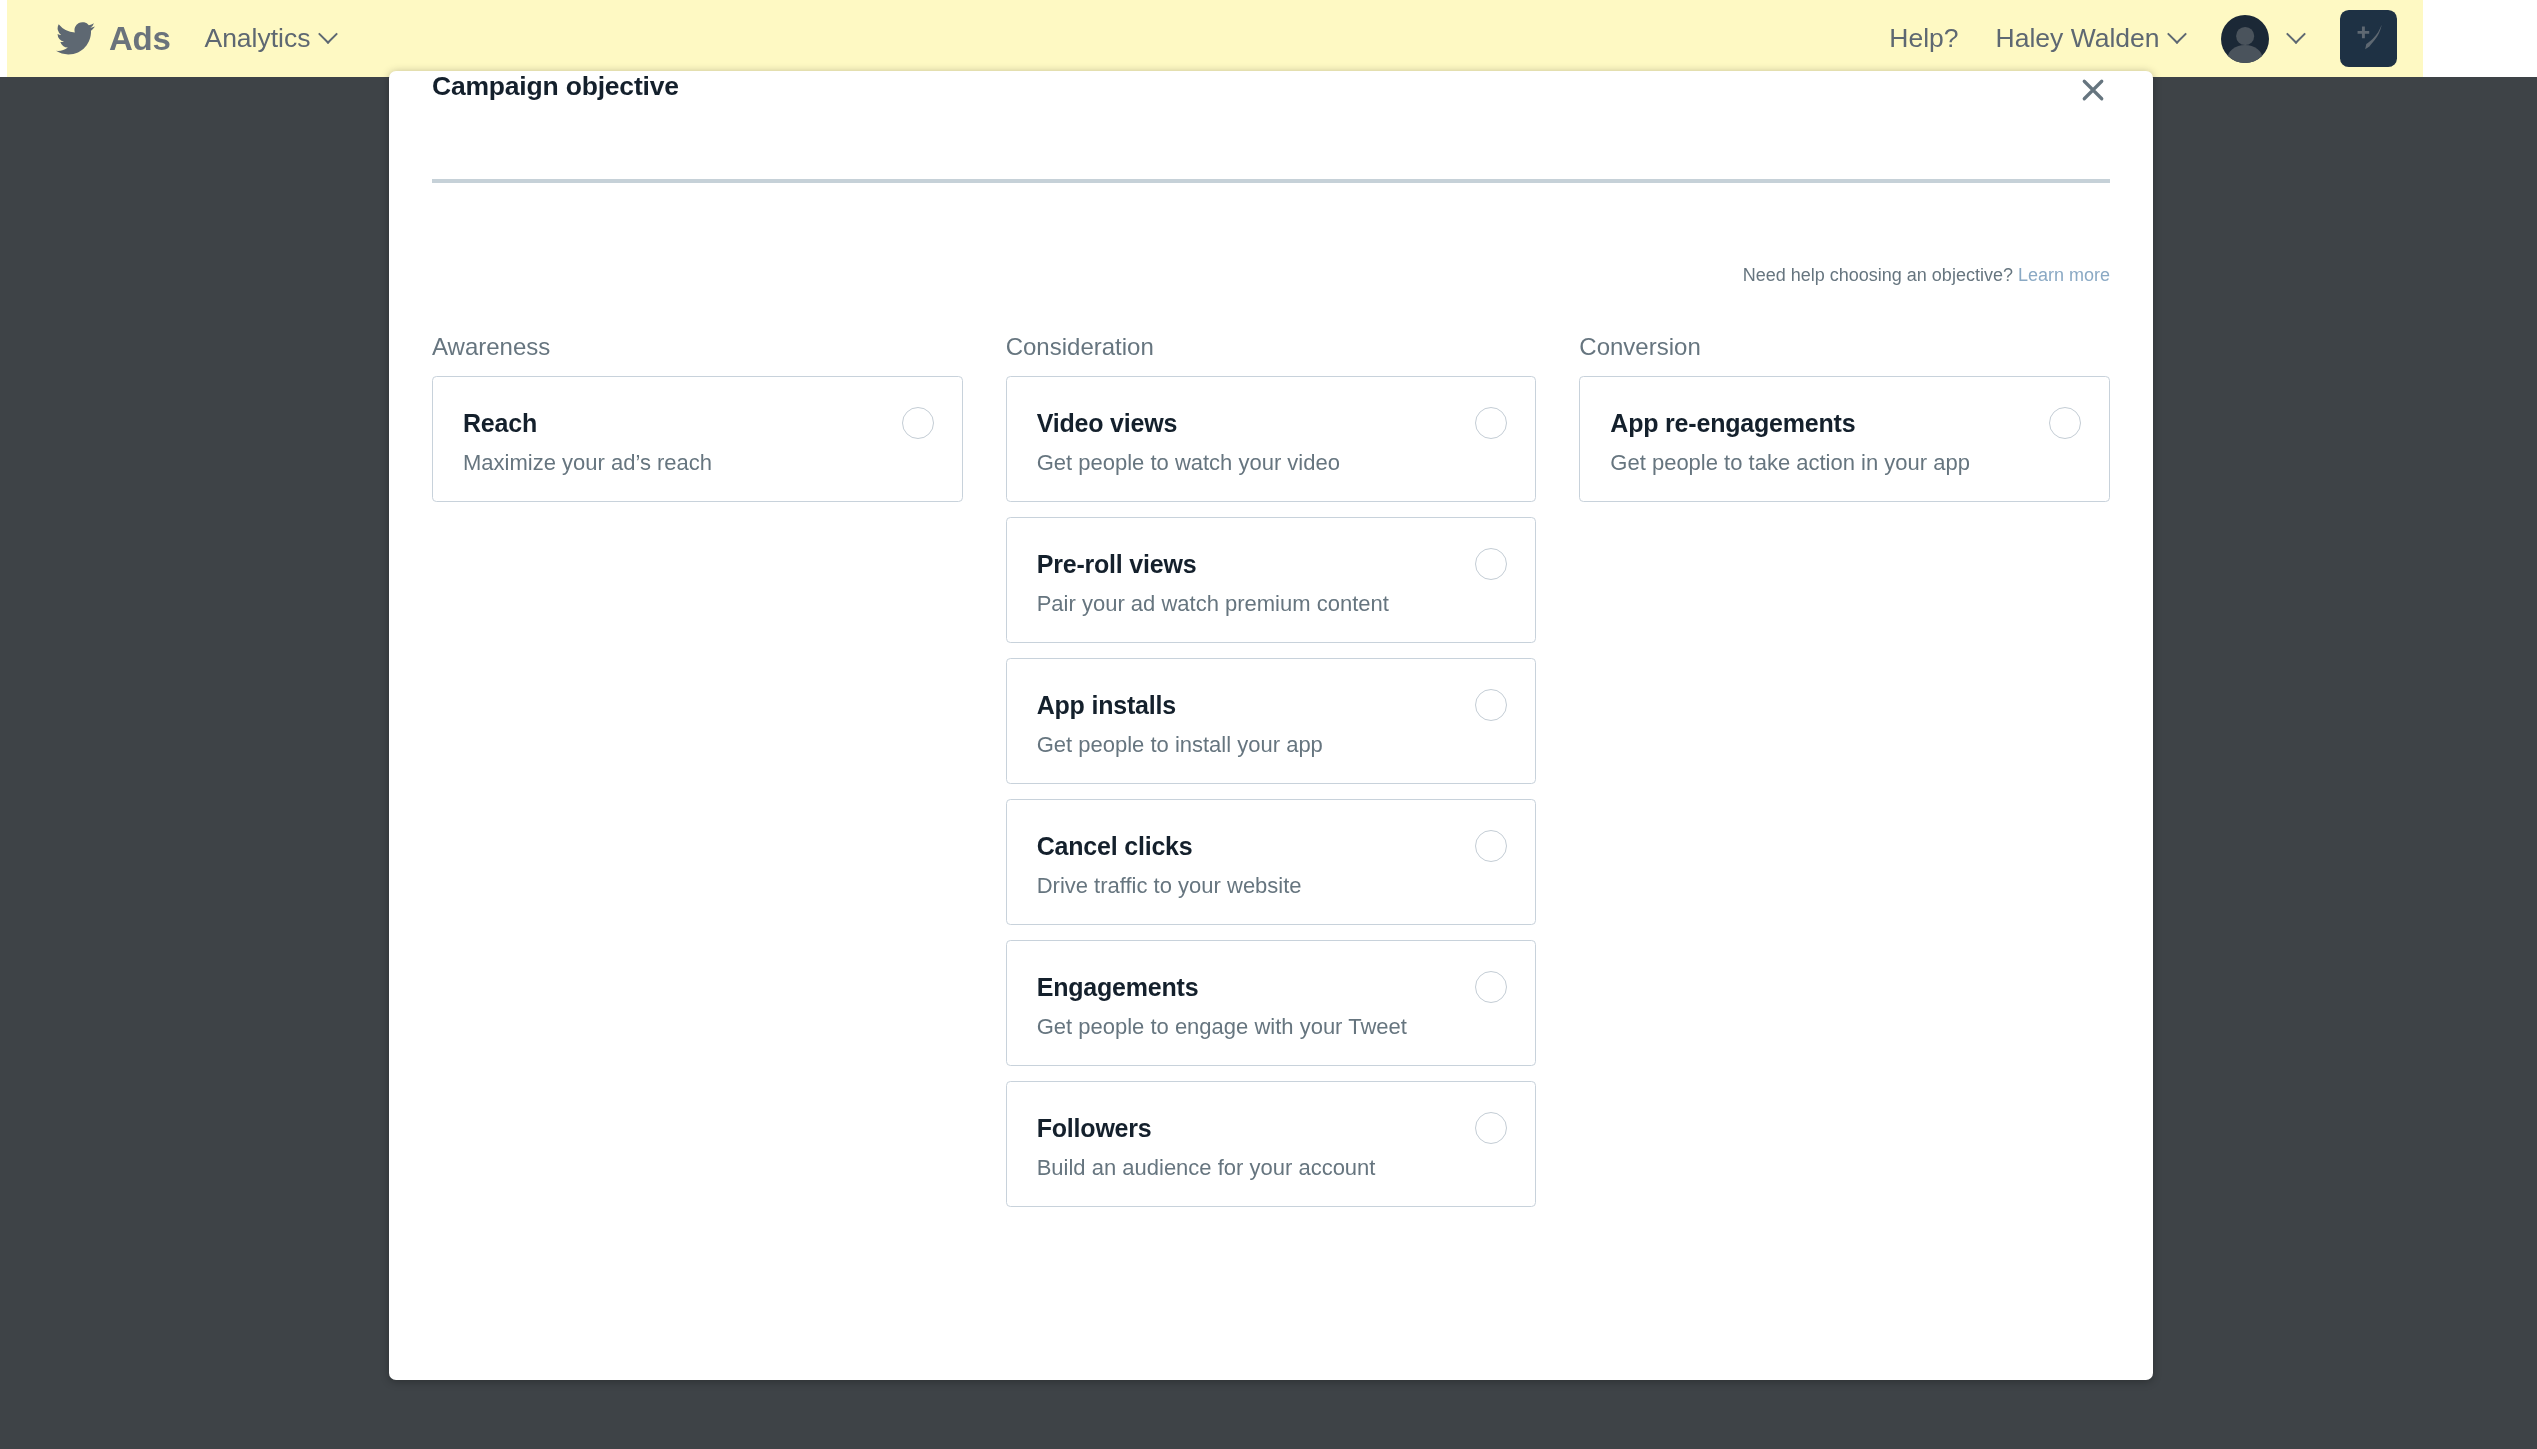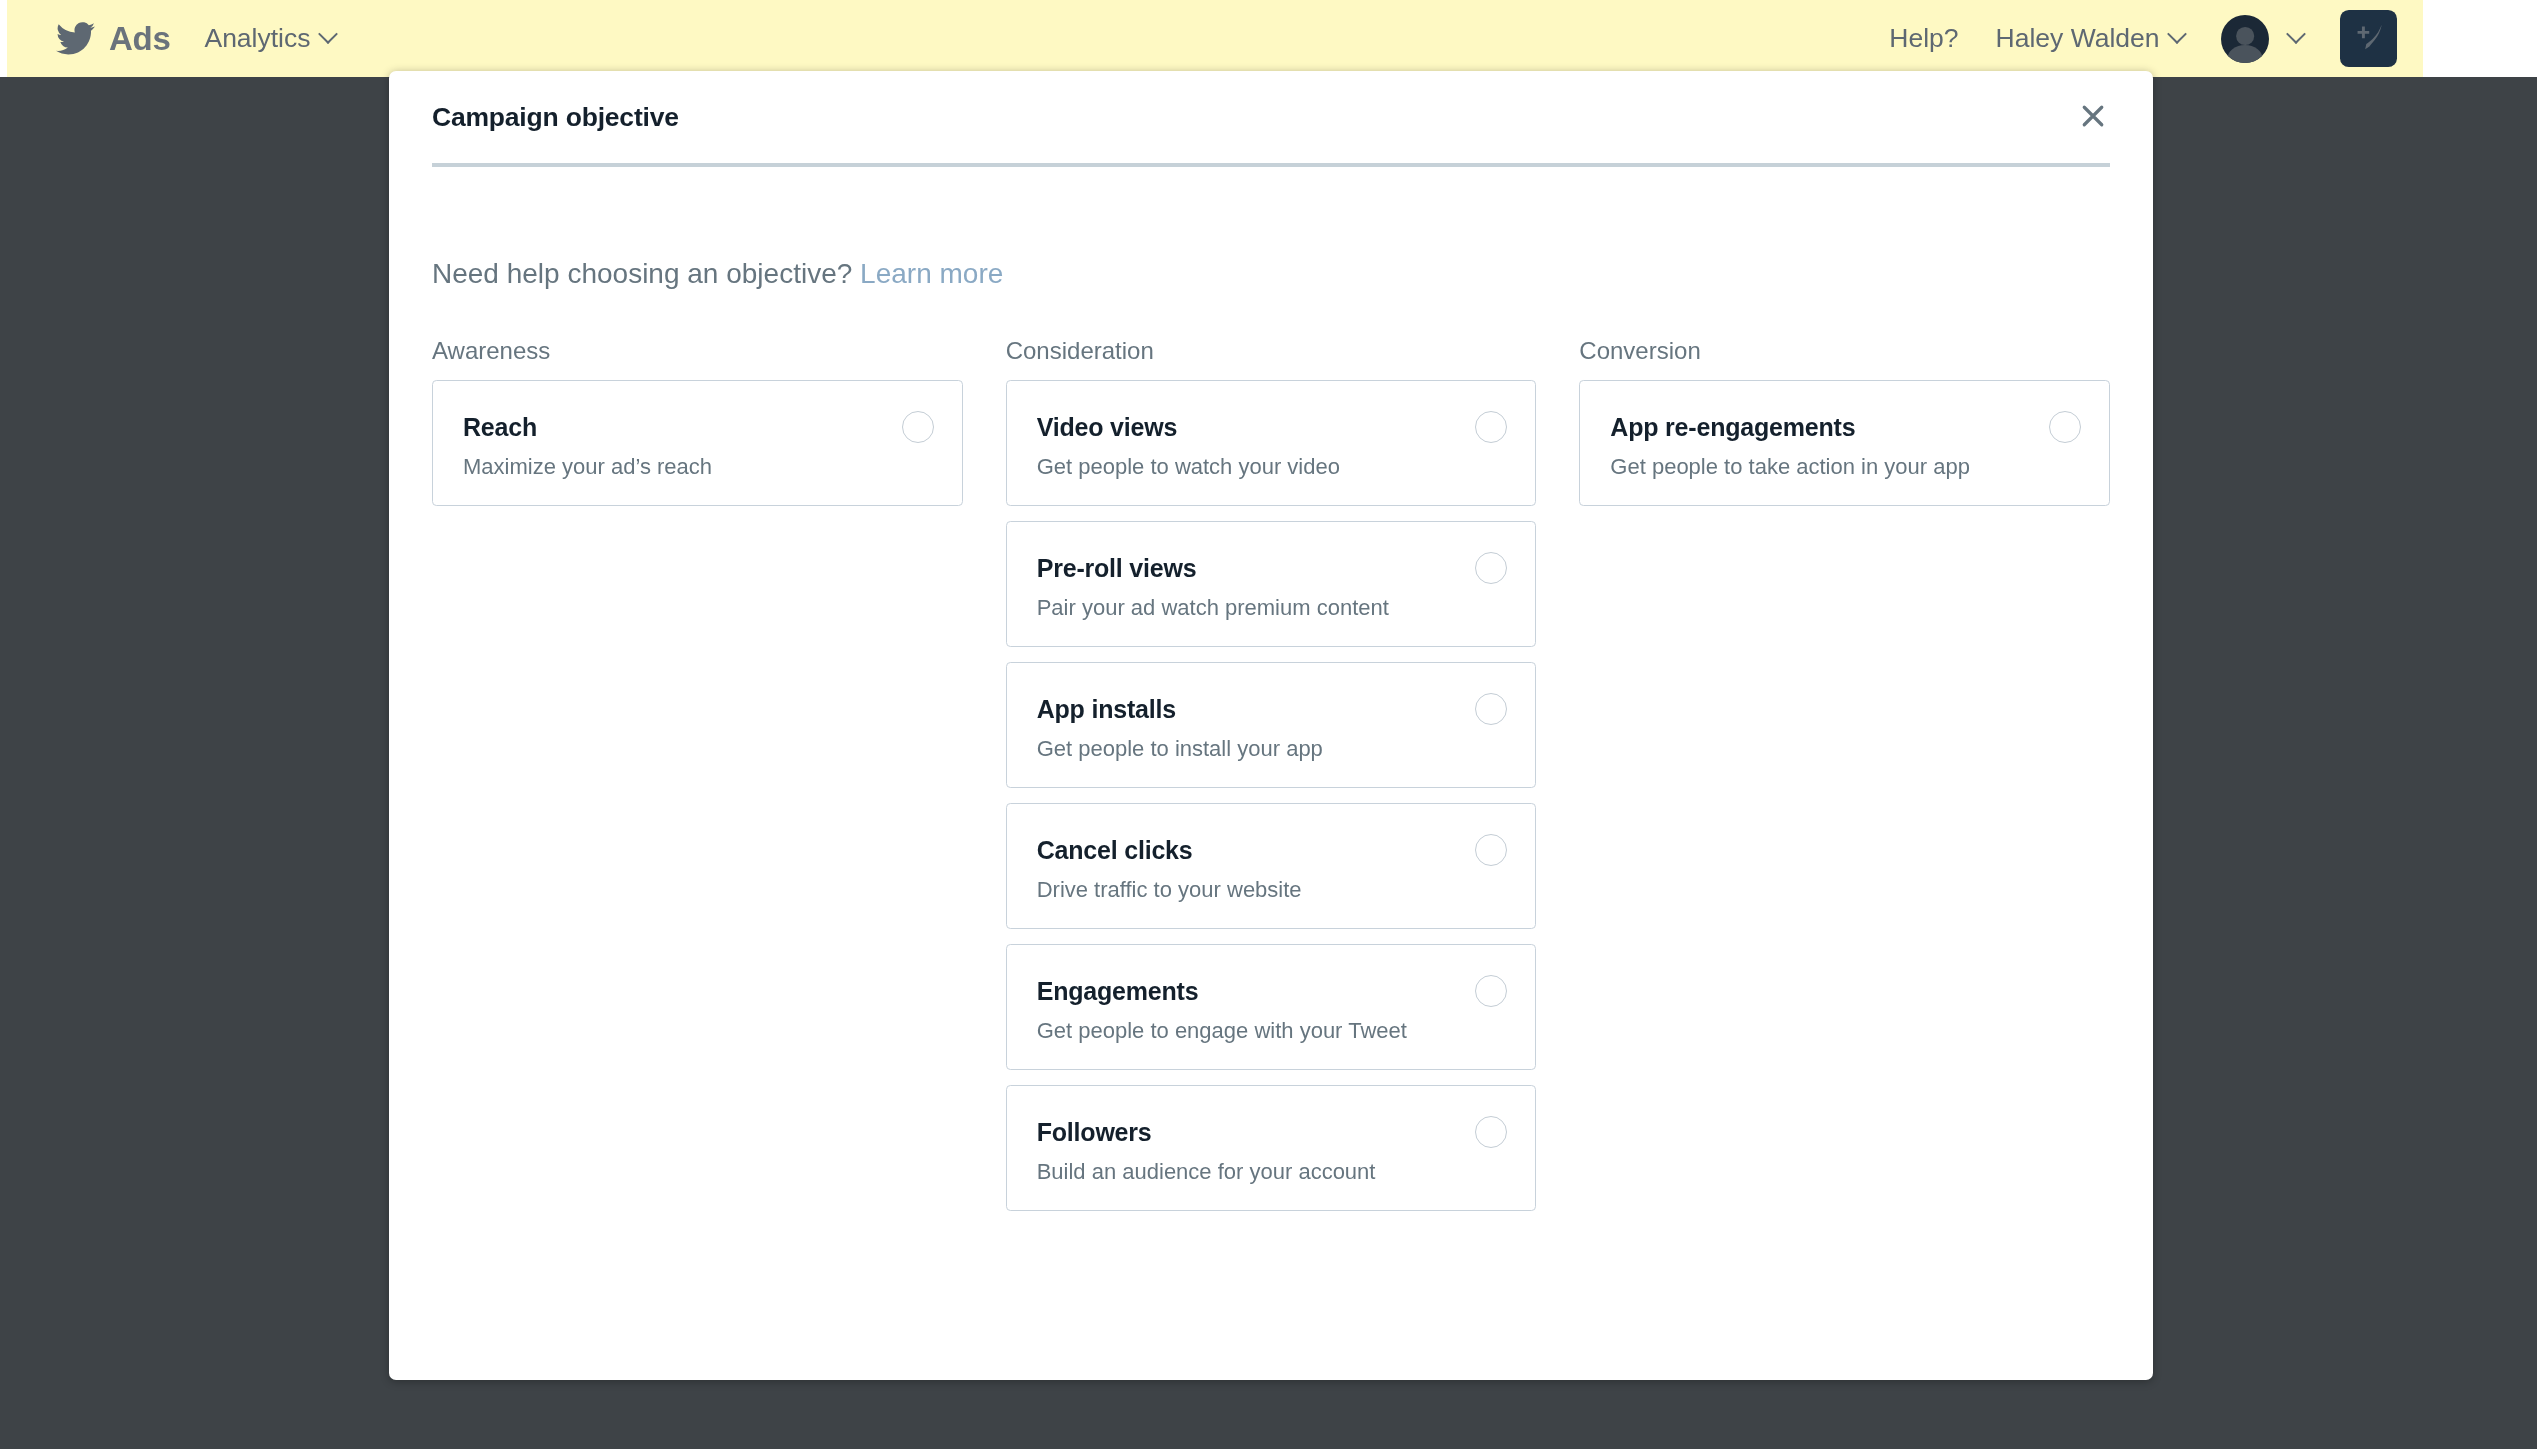--- a/index.html
+++ b/index.html
@@ -156,24 +156,23 @@
     background: #ffffff;
     border-radius: 7px;
     box-shadow: 0 1.8px 8.8px rgba(0,0,0,0.28);
     z-index: 20;
     display: flex;
     flex-direction: column;
     overflow: hidden;
   }
 
   .modal-header {
-    height: 92px;
+    height: 108px;
     padding: 0 40px 0 43px;
     display: flex;
-    align-items: center;
     flex: none;
   }
 
   .modal-title {
     font-size: 26.5px;
     font-weight: bold;
     color: #14202c;
     letter-spacing: -0.2px;
   }
 
@@ -200,23 +199,23 @@
 
   .headline {
     text-align: center;
     font-size: 36px;
     font-weight: bold;
     color: #14202c;
     letter-spacing: -0.4px;
   }
 
   .subline {
-    text-align: left;
-    margin-top: 36px;
-    font-size: 28px;
+    text-align: right;
+    margin-top: 27px;
+    font-size: 18px;
     color: #66757f;
   }
 
   .learn-more {
     color: #8aa9c4;
   }
 
   .columns {
     display: flex;
     gap: 43px;

